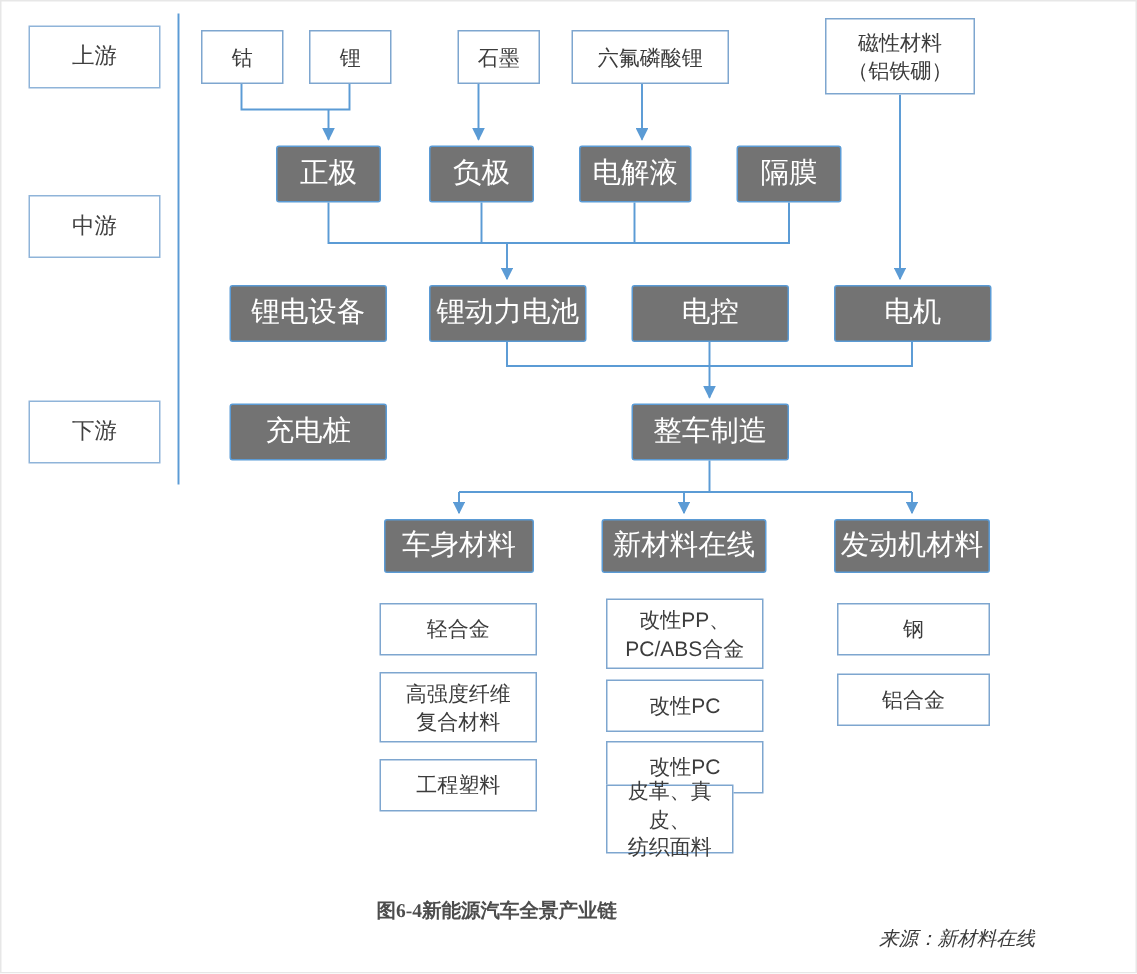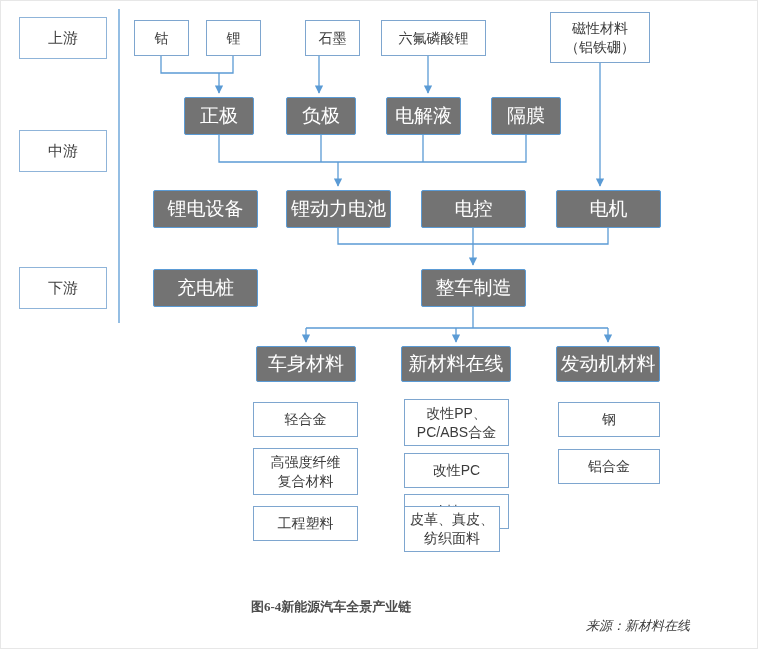--- a/index.html
+++ b/index.html
@@ -125,21 +125,21 @@
 
   <div class="box wbox" style="left:252px;top:401px;width:105px;height:35px">轻合金</div>
   <div class="box wbox" style="left:252px;top:447px;width:105px;height:47px">高强度纤维
 复合材料</div>
   <div class="box wbox" style="left:252px;top:505px;width:105px;height:35px">工程塑料</div>
 
   <div class="box wbox" style="left:403px;top:398px;width:105px;height:47px">改性PP、
 PC/ABS合金</div>
   <div class="box wbox" style="left:403px;top:452px;width:105px;height:35px">改性PC</div>
   <div class="box wbox" style="left:403px;top:493px;width:105px;height:35px">改性PC</div>
-  <div class="box wbox" style="left:403px;top:505px;width:96px;height:46px">皮革、真皮、
+  <div class="box wbox" style="left:403px;top:522px;width:85px;height:46px">皮革、真皮、
 纺织面料</div>
 
   <div class="box wbox" style="left:557px;top:401px;width:102px;height:35px">钢</div>
   <div class="box wbox" style="left:557px;top:448px;width:102px;height:35px">铝合金</div>
 
   <div class="caption">图6-4新能源汽车全景产业链</div>
   <div class="source">来源：新材料在线</div>
 
 </div>
 

